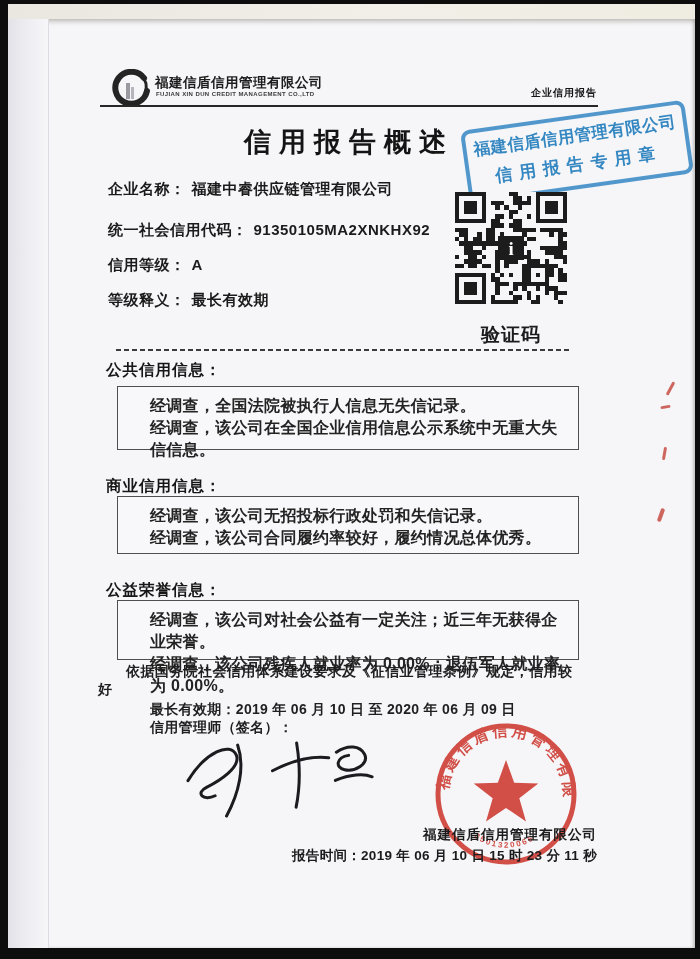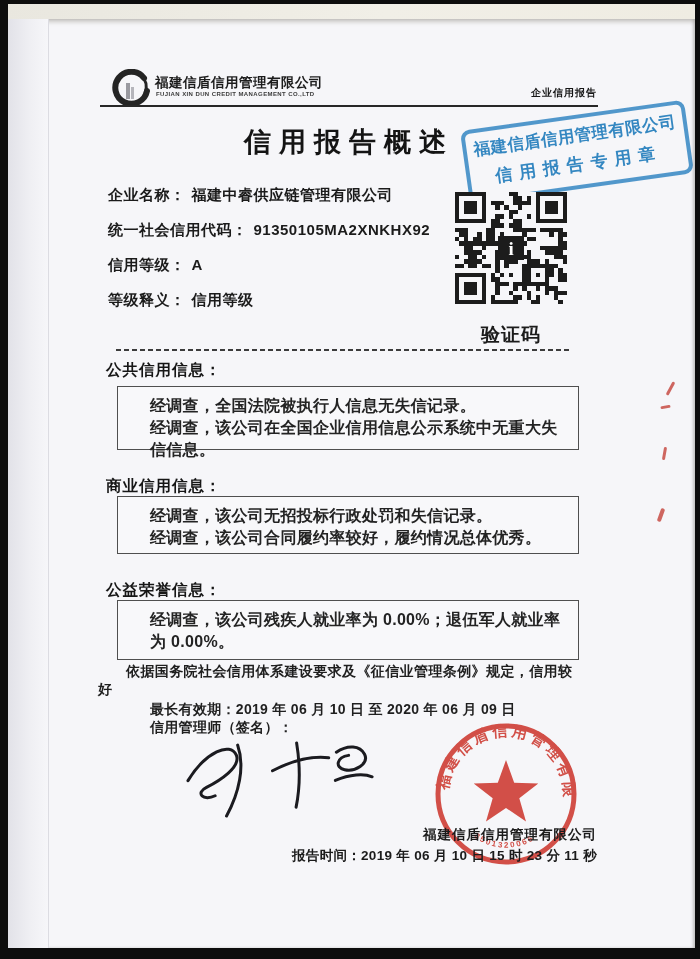--- a/index.html
+++ b/index.html
@@ -36,21 +36,21 @@
   
   .blue-stamp{position:absolute;left:464px;top:115px;width:226px;height:74px;
     border:4px solid rgba(44,134,197,.85);border-radius:9px;
     transform:rotate(-8deg);color:#2b86c3;text-align:center;
     mix-blend-mode:multiply;opacity:.95;padding-top:6px;box-sizing:border-box;}
   .blue-stamp .l1{font-size:16.5px;font-weight:700;letter-spacing:.5px;}
   .blue-stamp .l2{font-size:17px;font-weight:700;letter-spacing:7px;margin-top:6px;}
 
   
   .field{position:absolute;left:108px;font-size:15px;font-weight:700;color:#1b1b1b;letter-spacing:.5px;}
-  .f0{top:186px;text-align:right;} .f1{top:221px;} .f2{top:256px;} .f3{top:291px;}
+  .f0{top:180px;text-align:right;} .f1{top:221px;} .f2{top:256px;} .f3{top:291px;}
   .field .val{margin-left:6px;font-weight:700;}
 
   
   .qr-box{position:absolute;left:455px;top:192px;width:112px;height:112px;}
   .qr-box svg{width:112px;height:112px;display:block;}
   .qr-label{position:absolute;left:455px;top:322px;width:112px;text-align:center;
     font-size:19px;font-weight:700;color:#1c1c1c;letter-spacing:1px;}
 
   .dashed-sep{position:absolute;left:116px;top:349px;width:456px;height:2px;
     background:repeating-linear-gradient(90deg,#3c3c3c 0 5px,transparent 5px 8px);}
@@ -128,21 +128,21 @@
     <div class="field f0">
       <span>企业名称：</span><span class="val">福建中睿供应链管理有限公司</span>
     </div>
     <div class="field f1">
       <span>统一社会信用代码：</span><span class="val">91350105MA2XNKHX92</span>
     </div>
     <div class="field f2">
       <span>信用等级：</span><span class="val">A</span>
     </div>
     <div class="field f3">
-      <span>等级释义：</span><span class="val">信用等级</span>
+      <span>等级释义：</span><span class="val">最长有效期</span>
     </div>
 
     <div class="qr-box">
         <svg id="qr-svg" viewBox="0 0 25 25" shape-rendering="crispEdges">
           <rect x="0" y="0" width="25" height="25" fill="#f6f6f9"></rect>
           <rect x="12" y="0" width="1" height="1" fill="#1c1c1c"></rect>
           <rect x="13" y="0" width="1" height="1" fill="#1c1c1c"></rect>
           <rect x="13" y="1" width="1" height="1" fill="#1c1c1c"></rect>
           <rect x="14" y="1" width="1" height="1" fill="#1c1c1c"></rect>
           <rect x="16" y="1" width="1" height="1" fill="#1c1c1c"></rect>
@@ -377,20 +377,21 @@
     </div>
 
     <div class="sec-head h2">商业信用信息：</div>
     <div class="sec-box b2">
       <div class="ln">经调查，该公司无招投标行政处罚和失信记录。</div>
       <div class="ln">经调查，该公司合同履约率较好，履约情况总体优秀。</div>
     </div>
 
     <div class="sec-head h3">公益荣誉信息：</div>
     <div class="sec-box b3">
+      <div class="ln">经调查，该公司对社会公益有一定关注；近三年无获得企业荣誉。</div>
       <div class="ln">经调查，该公司残疾人就业率为 0.00%；退伍军人就业率为 0.00%。</div>
     </div>
 
     <div class="legal lg1">依据国务院社会信用体系建设要求及《征信业管理条例》规定，信用较好</div>
     <div class="legal lg3">最长有效期：2019 年 06 月 10 日  至  2020 年 06 月 09 日</div>
     <div class="legal lg4">信用管理师（签名）：</div>
 
     <div class="signature">
       <svg viewBox="0 0 210 95">
         <g fill="none" stroke="#1b1b20" stroke-width="3" stroke-linecap="round" stroke-linejoin="round">

